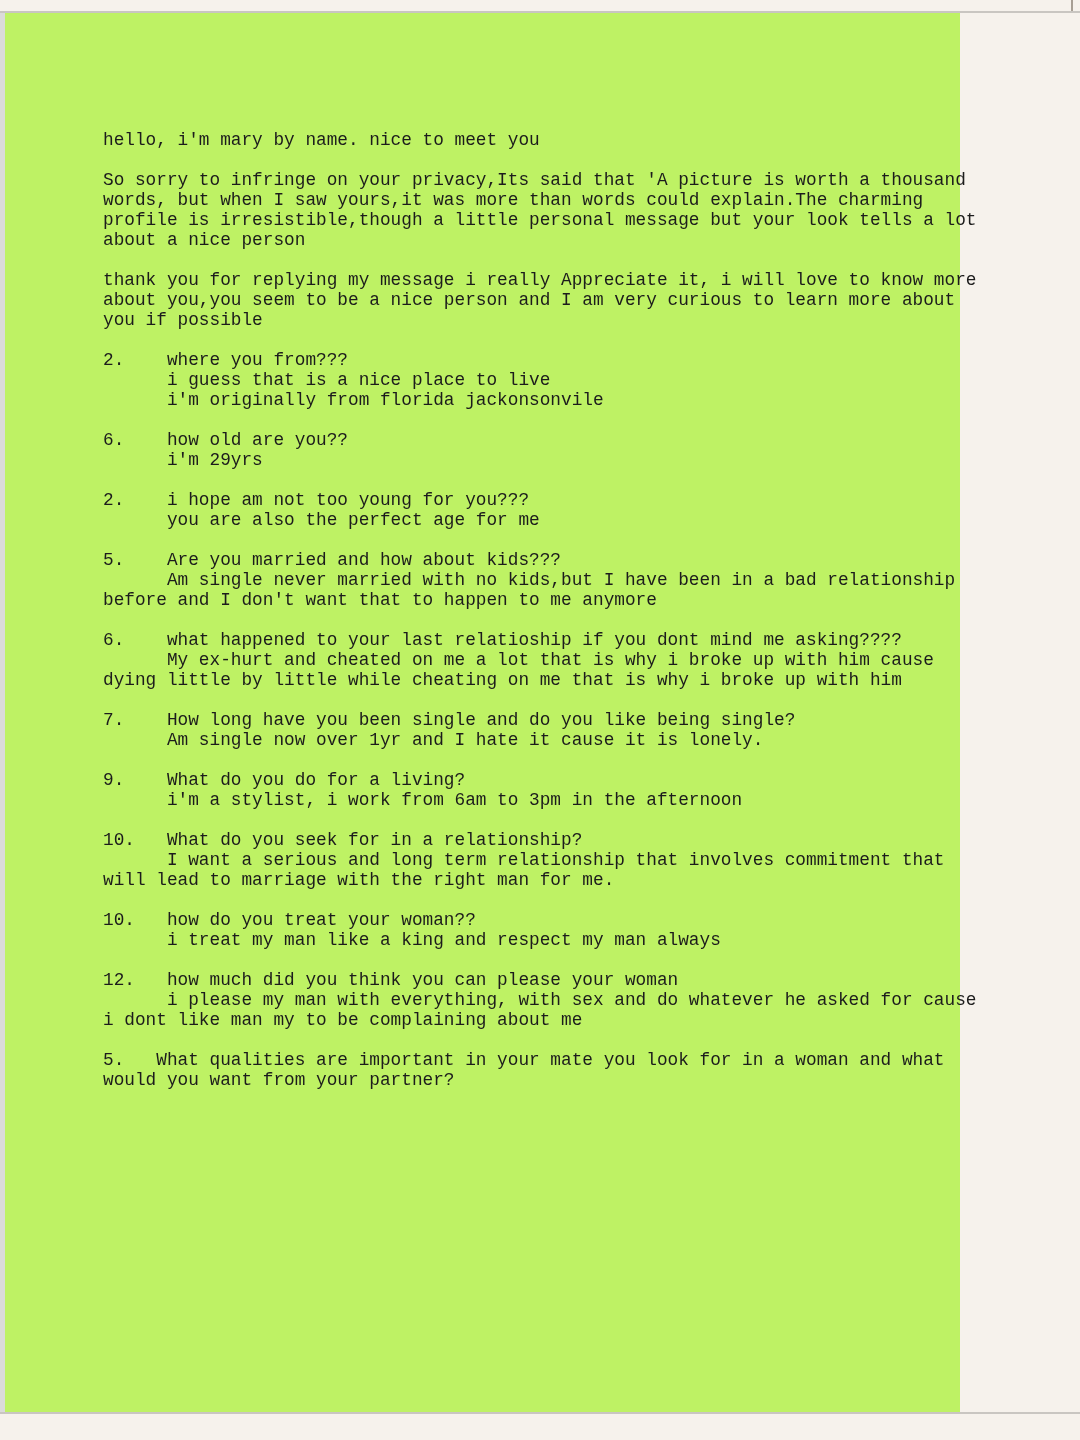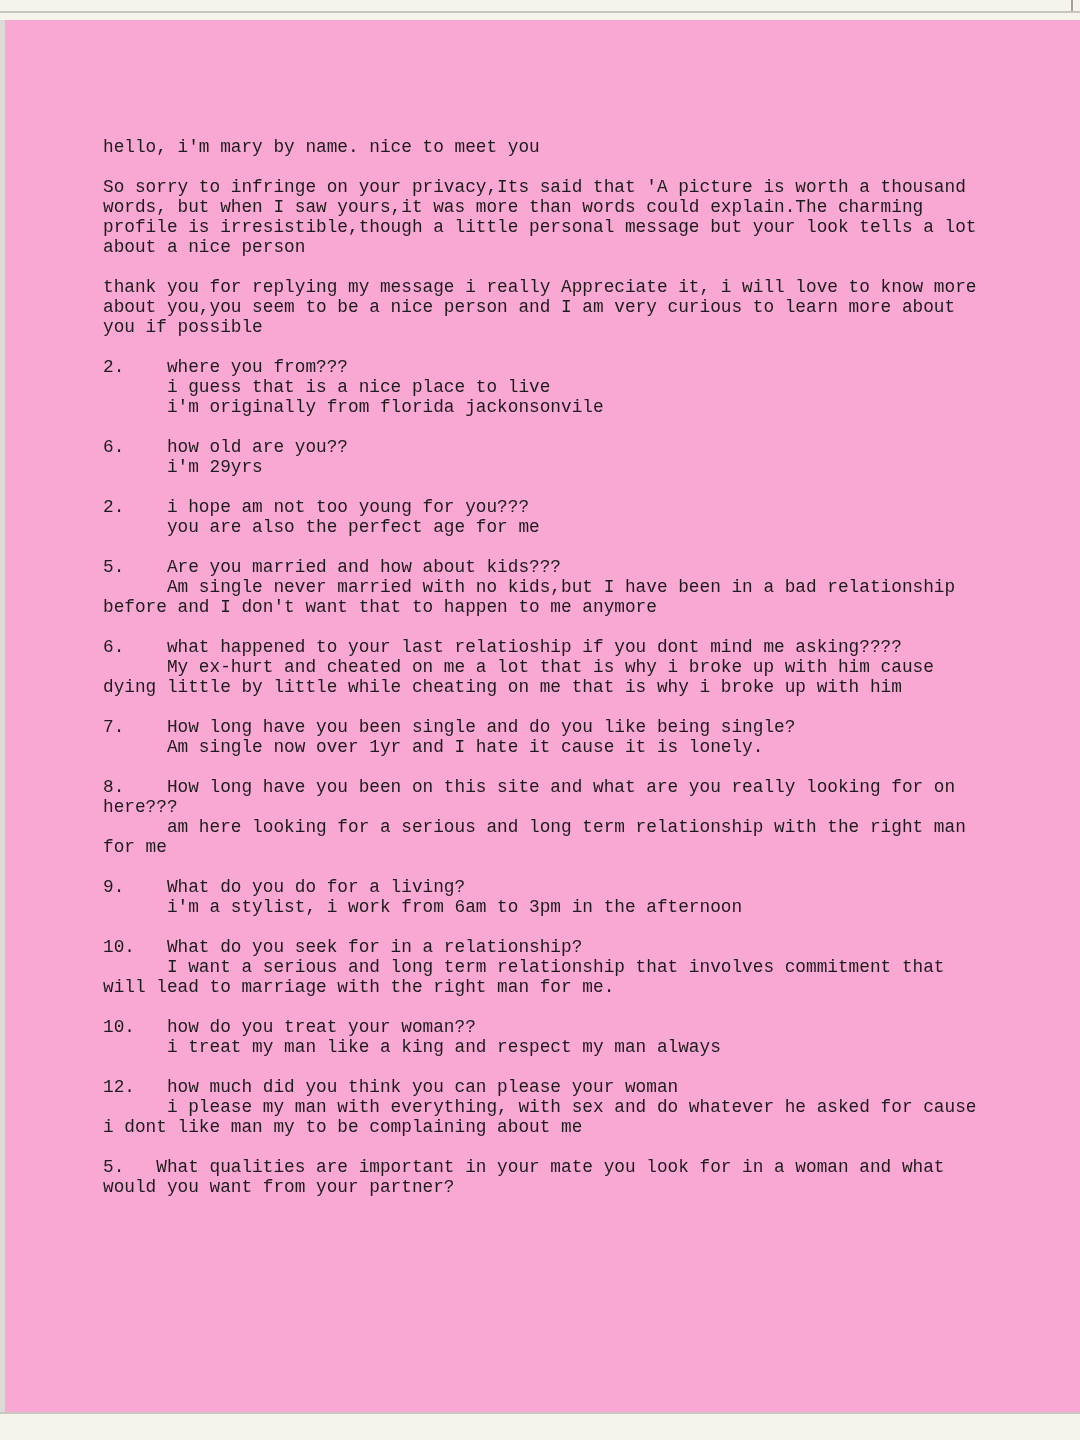--- a/index.html
+++ b/index.html
@@ -34,25 +34,25 @@
   #chrome-divider {
     position: absolute;
     top: 0;
     left: 1071px;
     width: 2px;
     height: 11px;
     background: #a79f94;
   }
   #page {
     position: absolute;
-    top: 20px;
+    top: 13px;
     left: 0;
-    width: 1080px;
+    width: 960px;
     height: 1399px;
-    background: #f9a8d4;
+    background: #bef264;
   }
   #page-left-edge {
     position: absolute;
     top: 0;
     left: 0;
     width: 5px;
     height: 100%;
     background: #dbdbd9;
   }
   #content {
@@ -98,24 +98,20 @@
     <pre>2.    i hope am not too young for you???
       you are also the perfect age for me</pre>
     <pre>5.    Are you married and how about kids???
       Am single never married with no kids,but I have been in a bad relationship
 before and I don't want that to happen to me anymore</pre>
     <pre>6.    what happened to your last relatioship if you dont mind me asking????
       My ex-hurt and cheated on me a lot that is why i broke up with him cause
 dying little by little while cheating on me that is why i broke up with him</pre>
     <pre>7.    How long have you been single and do you like being single?
       Am single now over 1yr and I hate it cause it is lonely.</pre>
-    <pre>8.    How long have you been on this site and what are you really looking for on
-here???
-      am here looking for a serious and long term relationship with the right man
-for me</pre>
     <pre>9.    What do you do for a living?
       i'm a stylist, i work from 6am to 3pm in the afternoon</pre>
     <pre>10.   What do you seek for in a relationship?
       I want a serious and long term relationship that involves commitment that
 will lead to marriage with the right man for me.</pre>
     <pre>10.   how do you treat your woman??
       i treat my man like a king and respect my man always</pre>
     <pre>12.   how much did you think you can please your woman
       i please my man with everything, with sex and do whatever he asked for cause
 i dont like man my to be complaining about me</pre>

